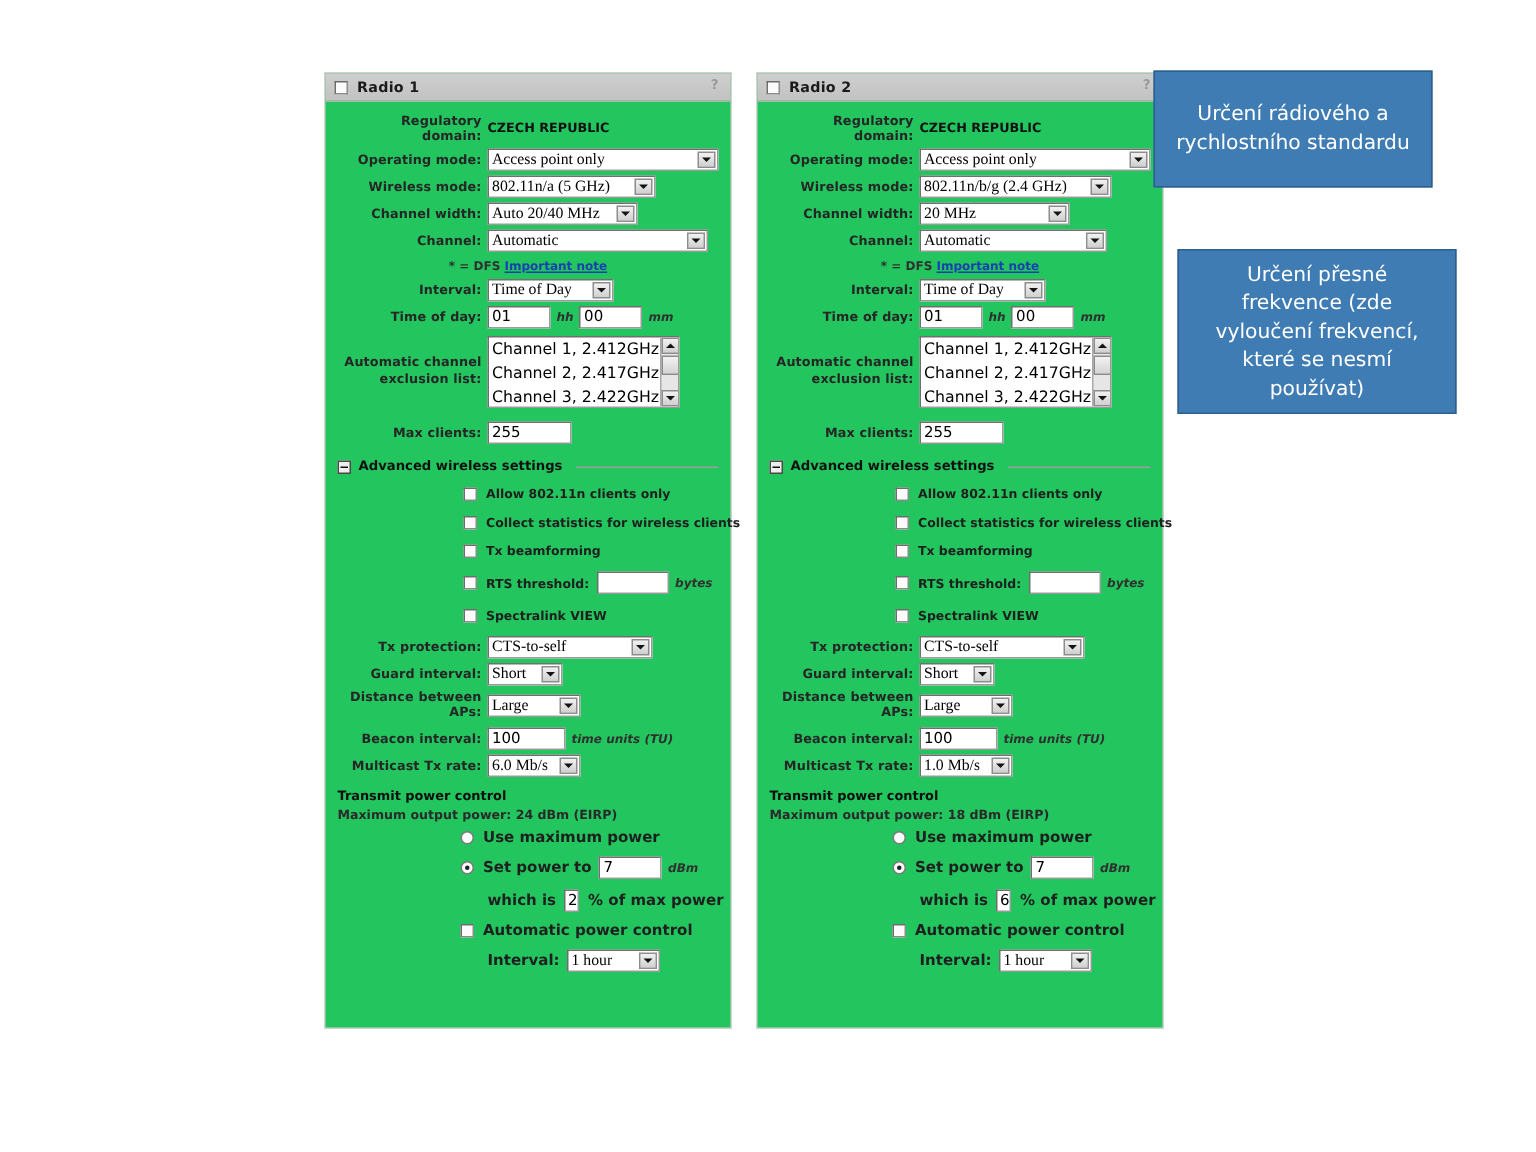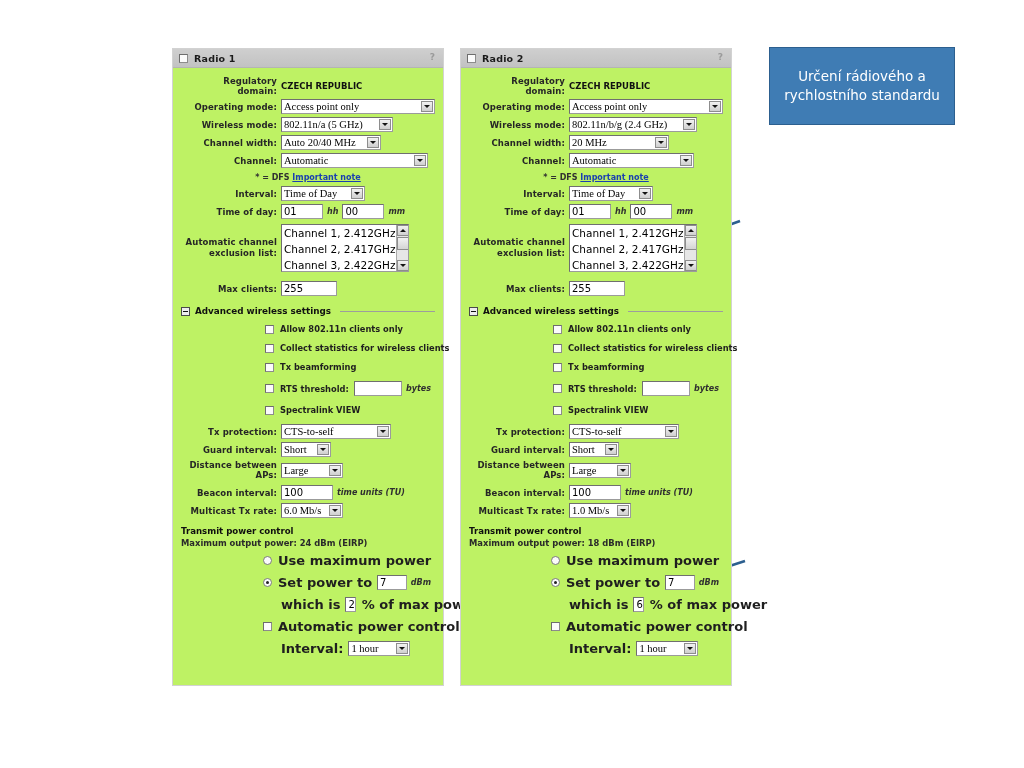--- a/index.html
+++ b/index.html
@@ -8,23 +8,24 @@
     background:#ffffff;
     font-family:"DejaVu Sans","Liberation Sans",sans-serif;
     position:relative;
     overflow:hidden;
   }
   .slide{position:absolute;inset:0;}
 
   
   .panel{
     position:absolute;
-    background:#bef264;
+    background:#22c55e;
     border:1px solid #d2d2d2;
     box-sizing:border-box;
+    margin-left:44px;
   }
   #panel-radio1{left:172px;top:48px;width:272px;height:638px;}
   #panel-radio2{left:460px;top:48px;width:272px;height:638px;}
 
   .panel-header{
     height:19px;
     background:linear-gradient(#cfcfcf,#c2c2c2);
     border-bottom:1px solid #b4b4b4;
     display:flex;align-items:center;
     padding:0 6px;
@@ -162,21 +163,21 @@
   .sect-title{font-size:8.8px;font-weight:bold;color:#111;white-space:nowrap;}
   .sect-rule{flex:1;height:1px;background:#9d9d9d;margin-left:4px;}
 
   .cbrow{display:flex;align-items:center;margin:0 0 9px 0;padding-left:84px;}
   .cbrow .cbl{font-size:8.3px;font-weight:bold;color:#1f1f1f;margin-left:6px;white-space:nowrap;}
 
   
   .tp-title{font-size:8.6px;font-weight:bold;color:#0f0f0f;margin-top:8px;}
   .tp-max{font-size:8.4px;color:#2a2a2a;font-weight:bold;margin:2px 0 5px 0;}
   .tp-row{display:flex;align-items:center;margin-bottom:7px;padding-left:82px;}
-  .tp-row .t{font-size:13px;font-weight:bold;color:#1f1f1f;margin-left:6px;white-space:nowrap;}
+  .tp-row .t{font-size:10px;font-weight:bold;color:#1f1f1f;margin-left:6px;white-space:nowrap;}
 
   
   .callout{
     position:absolute;
     background:#3f7cb4;
     border:1px solid #2c5f8f;
     color:#ffffff;
     font-size:13.5px;
     line-height:19px;
     text-align:center;
@@ -593,14 +594,15 @@
         <div class="sel" style="width:62px;margin-left:5px">
           <span class="txt">1 hour</span>
           <span class="arrow"></span>
         </div>
       </div>
 
     </div>
   </div>
 
   <div class="callout" id="callout-1">Určení rádiového a rychlostního standardu</div>
+  <div class="callout" id="callout-2">Určení přesné frekvence (zde vyloučení frekvencí, které se nesmí používat)</div>
 
 </div>
 
 </body></html>

